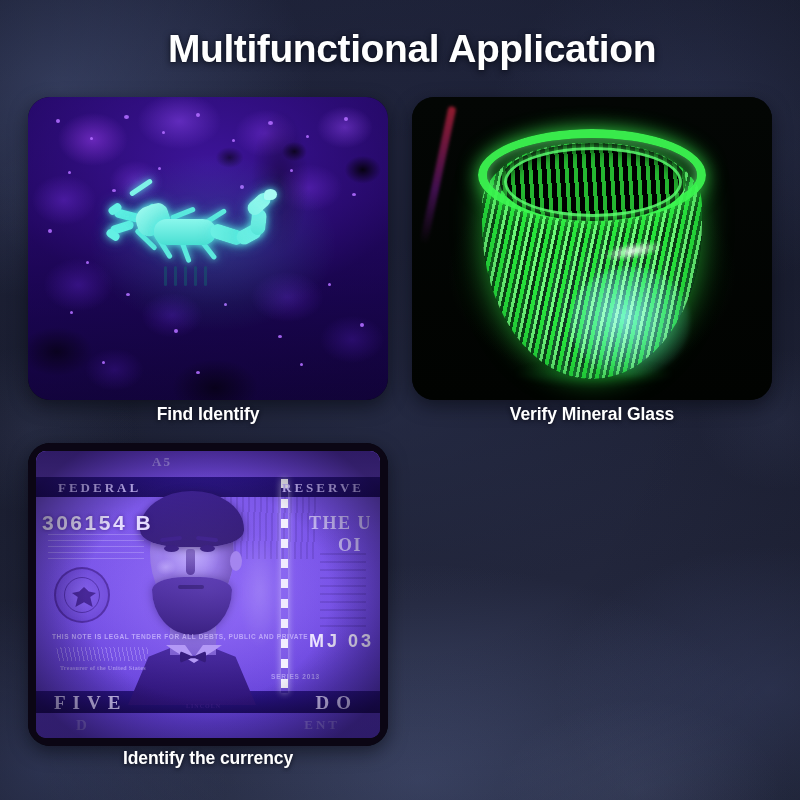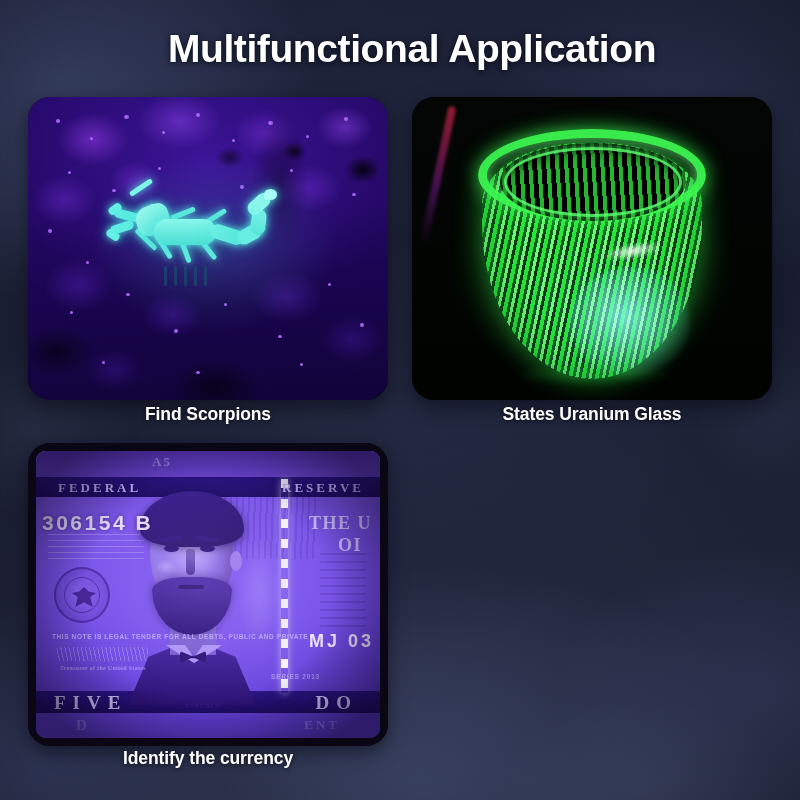--- a/index.html
+++ b/index.html
@@ -618,38 +618,38 @@
             <i class="sc-seg" style="left:40px;"></i>
             <i class="sc-seg" style="left:50px;"></i>
           </span>
           <span class="sc sc-tail1"></span>
           <span class="sc sc-tail2"></span>
           <span class="sc sc-tail3"></span>
           <span class="sc sc-tail4"></span>
           <span class="sc sc-sting"></span>
         </div>
       </div>
-      <div class="caption">Find Scorpions</div>
+      <div class="caption">Find Identify</div>
     </div>
 
     <div class="cell row1">
       <div class="card">
         <div class="uran-bg"></div>
         <div class="uran-streak"></div>
         <div class="bowl">
           <div class="bowl-body"></div>
           <div class="bowl-cyan"></div>
           <div class="bowl-rim"></div>
           <div class="bowl-inner"></div>
           <div class="bowl-inner-rim"></div>
           <div class="bowl-hl"></div>
           <div class="bowl-shadow"></div>
         </div>
       </div>
-      <div class="caption">States Uranium Glass</div>
+      <div class="caption">Verify Mineral Glass</div>
     </div>
 
 
     <div class="cell row2">
       <div class="card">
         <div class="bill-bg"></div>
         <div class="bill">
 
           <div class="bill-topstrip">
             <span class="bill-txt bt-top-a">A5</span>

